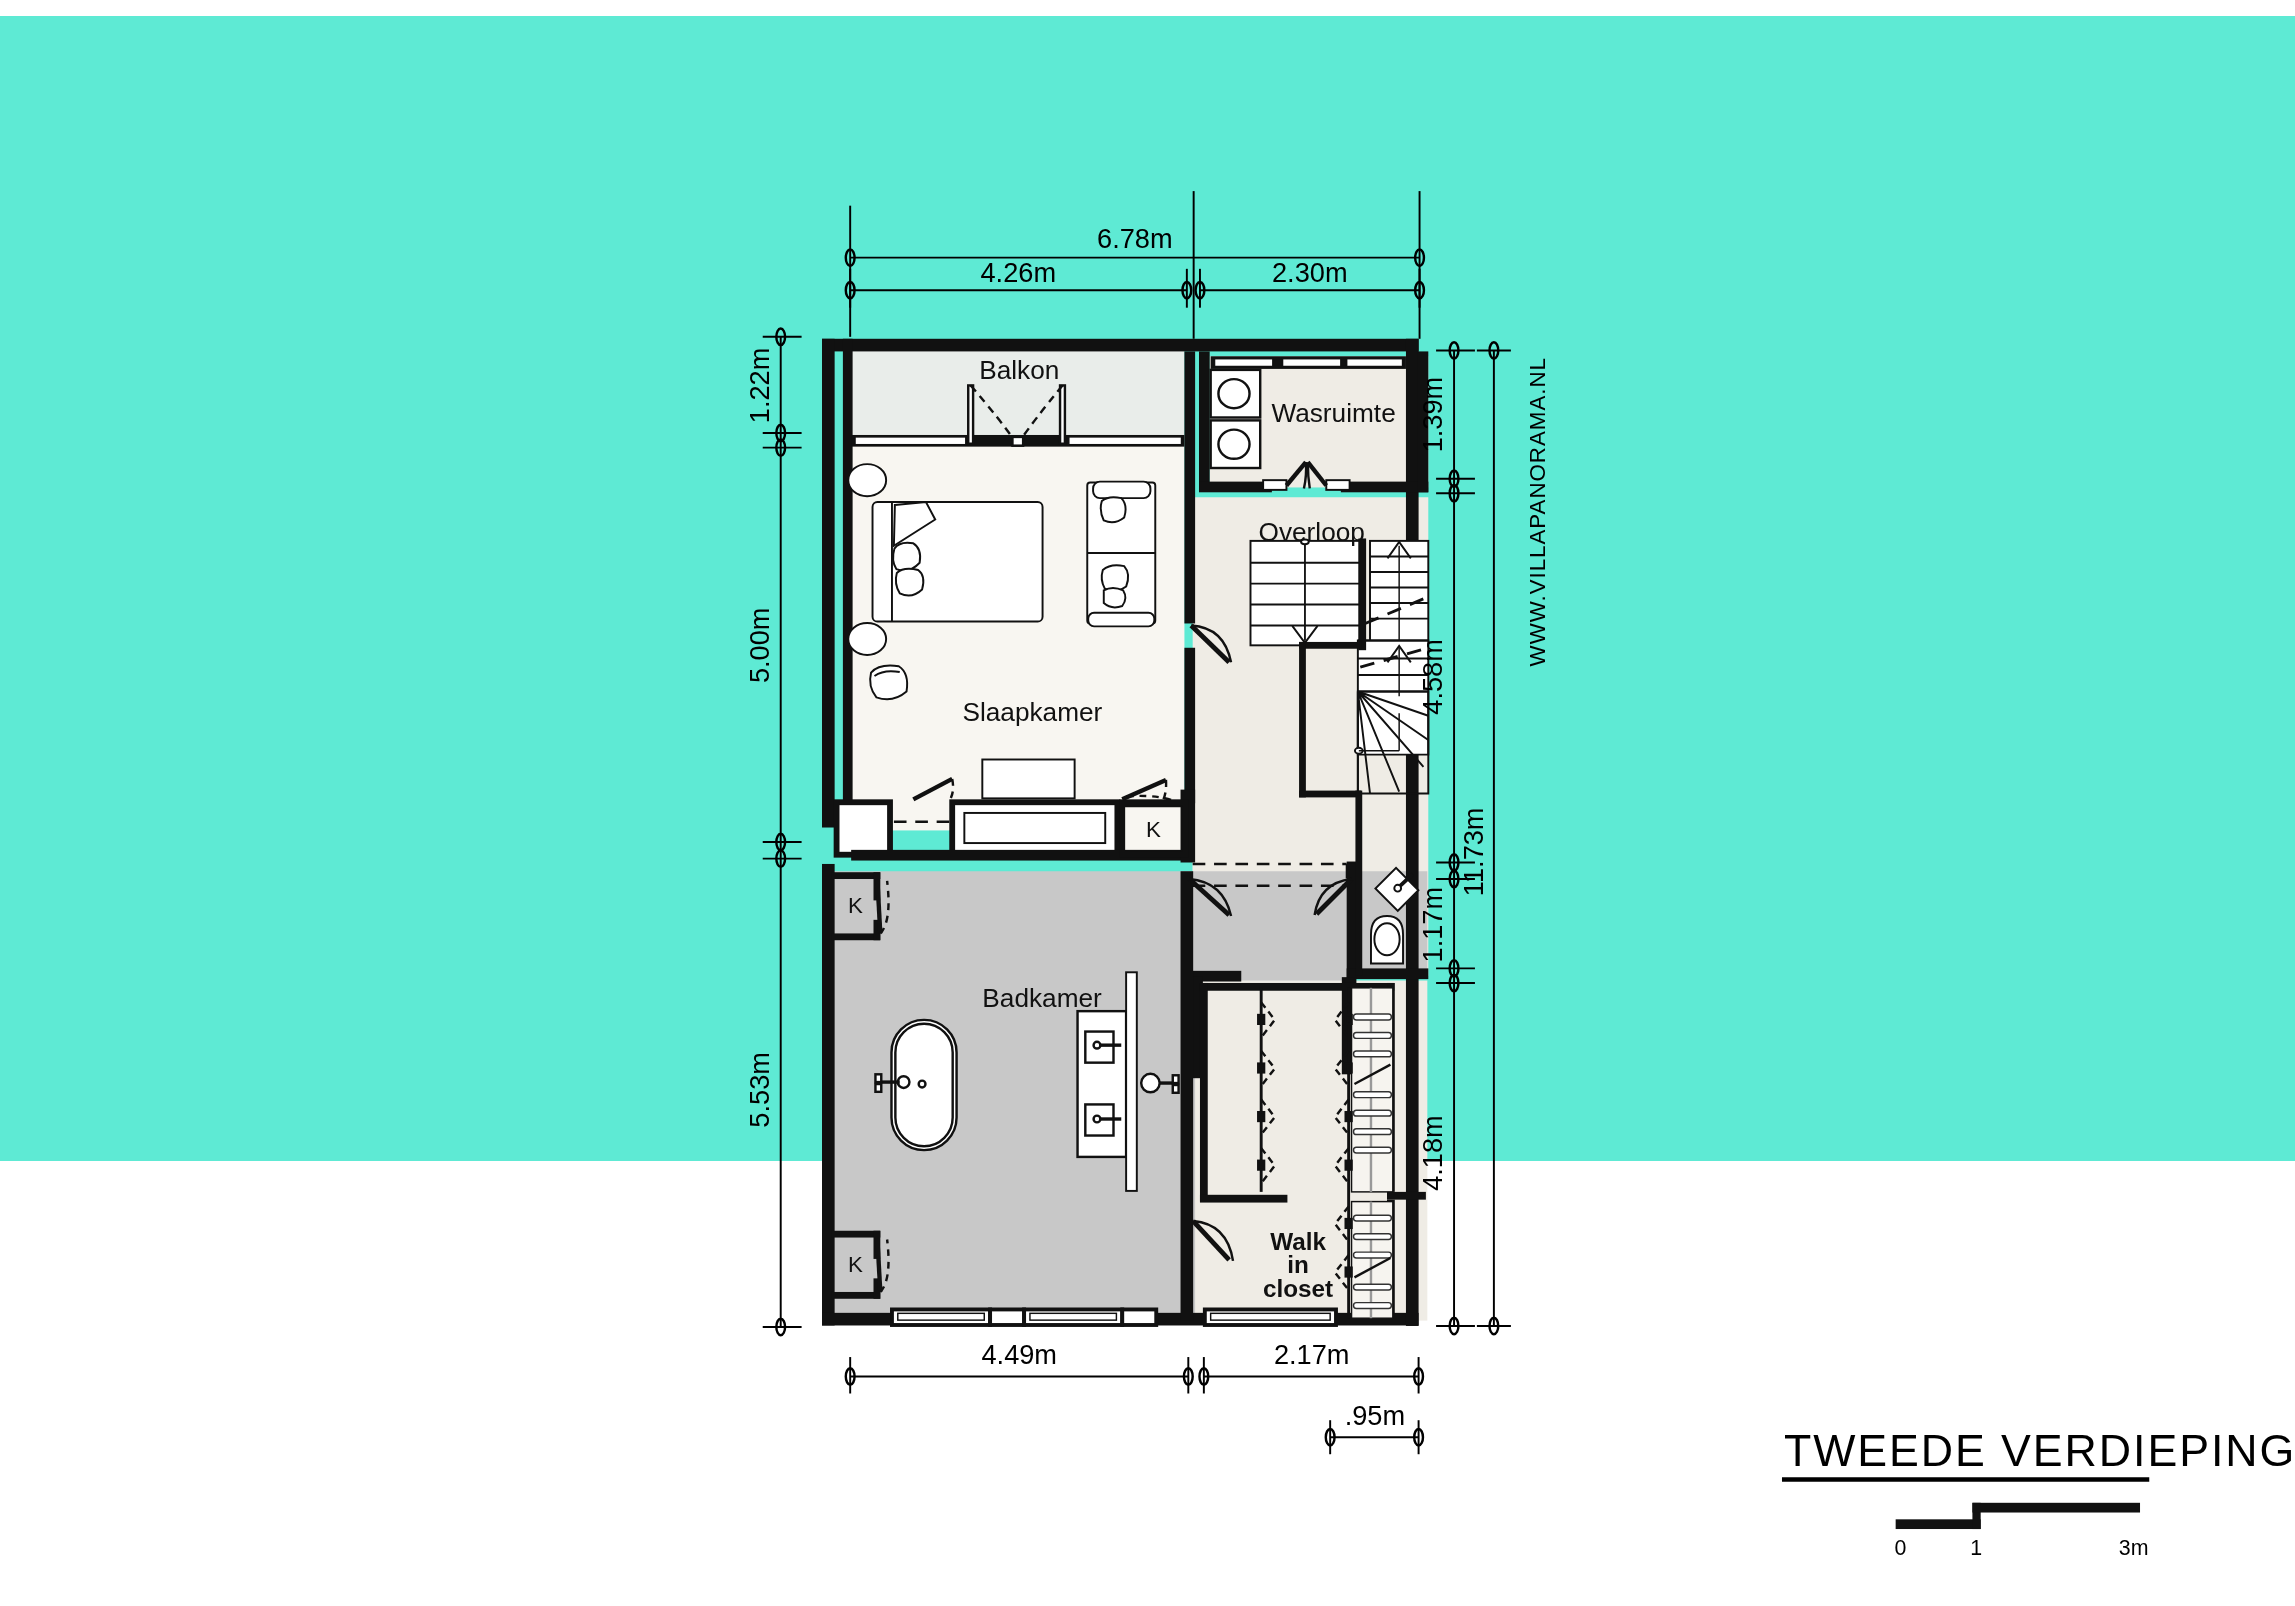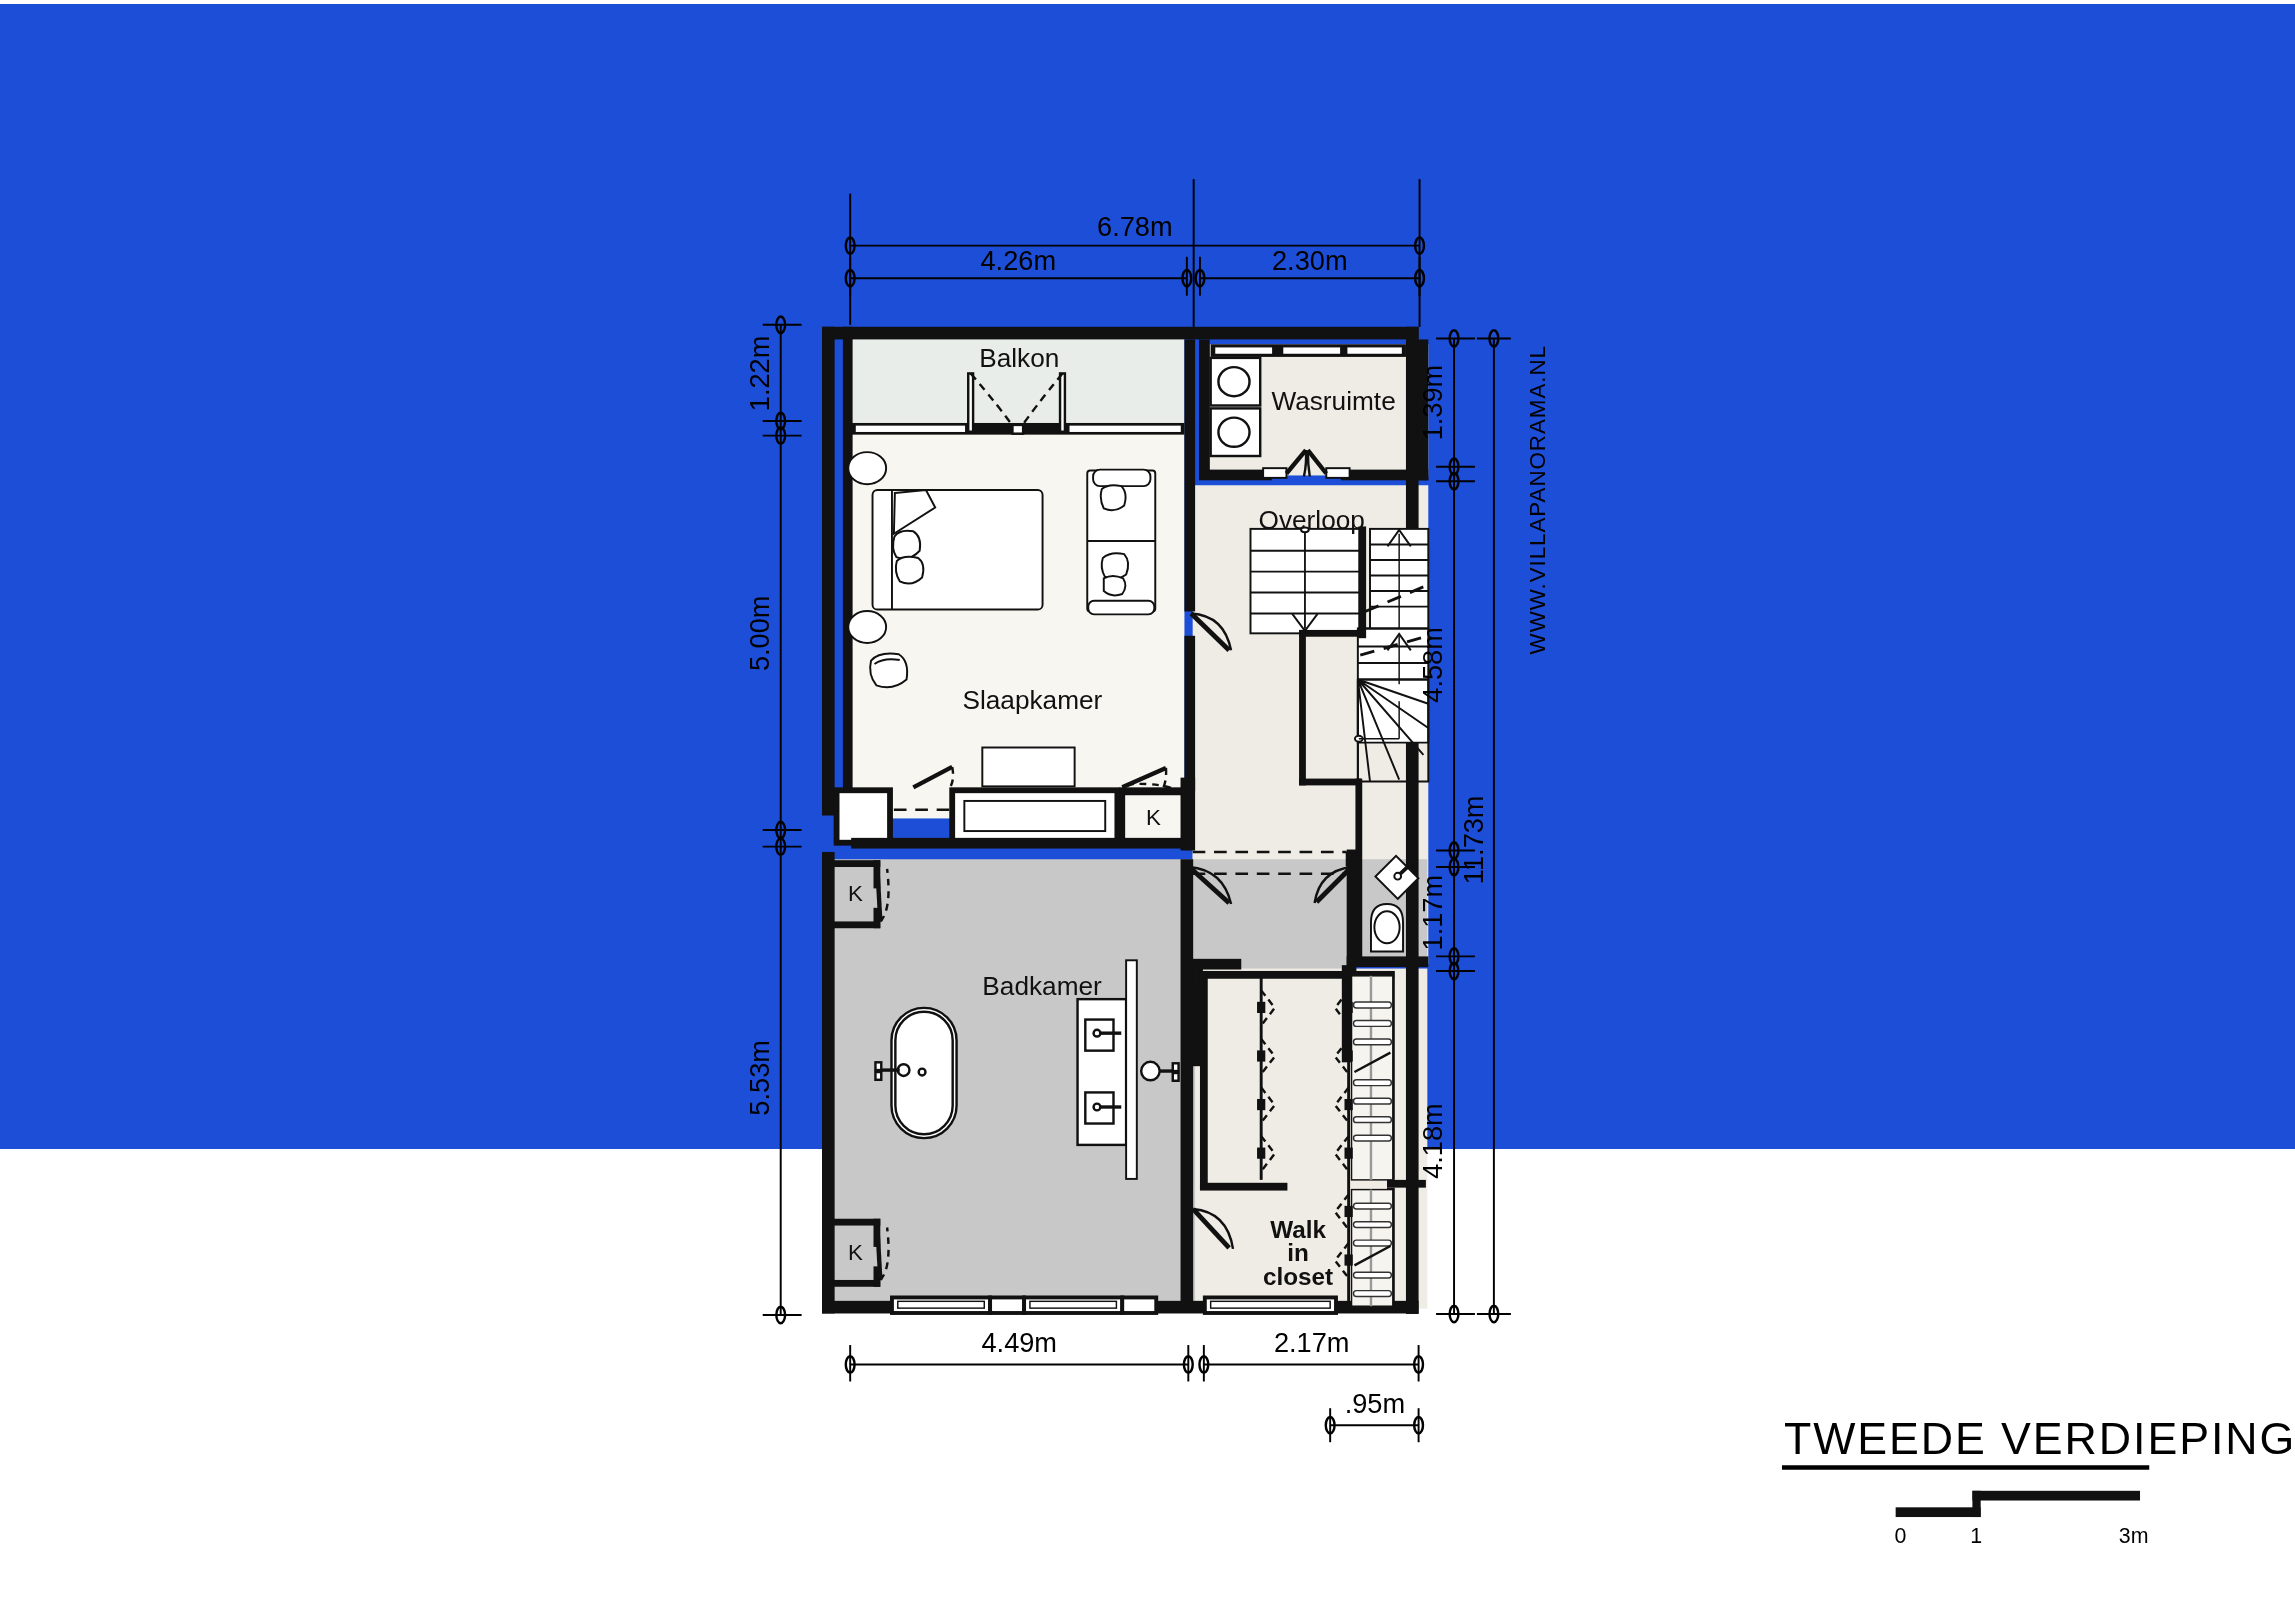--- a/index.html
+++ b/index.html
@@ -1,18 +1,18 @@
 <!DOCTYPE html>
 <html style="font-size:7.8px"><head>
 <meta charset="utf-8">
 <style>
   html,body{margin:0;padding:0;background:#ffffff;}
   body{width:2295px;height:1607px;position:relative;overflow:hidden;
        font-family:"Liberation Sans","DejaVu Sans",sans-serif;}
-  #root{position:absolute;left:0;top:4px;width:2295px;height:1145px;background:#1d4ed8;}
+  #root{position:absolute;left:0;top:16px;width:2295px;height:1145px;background:#5eead4;}
   svg#plan{position:absolute;left:0;top:0;width:2295px;height:1607px;}
   .dimtxt{font-family:"Liberation Sans","DejaVu Sans",sans-serif;font-size:56px;fill:#000;}
   .roomtxt{font-family:"Liberation Sans","DejaVu Sans",sans-serif;font-size:54px;fill:#111;}
   .roomtxt-b{font-family:"Liberation Sans","DejaVu Sans",sans-serif;font-size:50px;fill:#111;font-weight:bold;}
   .ktxt{font-family:"Liberation Sans","DejaVu Sans",sans-serif;font-size:46px;fill:#111;}
   .titletxt{font-family:"Liberation Sans","DejaVu Sans",sans-serif;font-size:92px;fill:#000;letter-spacing:4px;}
   .scaletxt{font-family:"Liberation Sans","DejaVu Sans",sans-serif;font-size:44px;fill:#000;}
   .urltxt{font-family:"Liberation Sans","DejaVu Sans",sans-serif;font-size:46px;fill:#000;letter-spacing:2px;}
 </style>
 </head>

